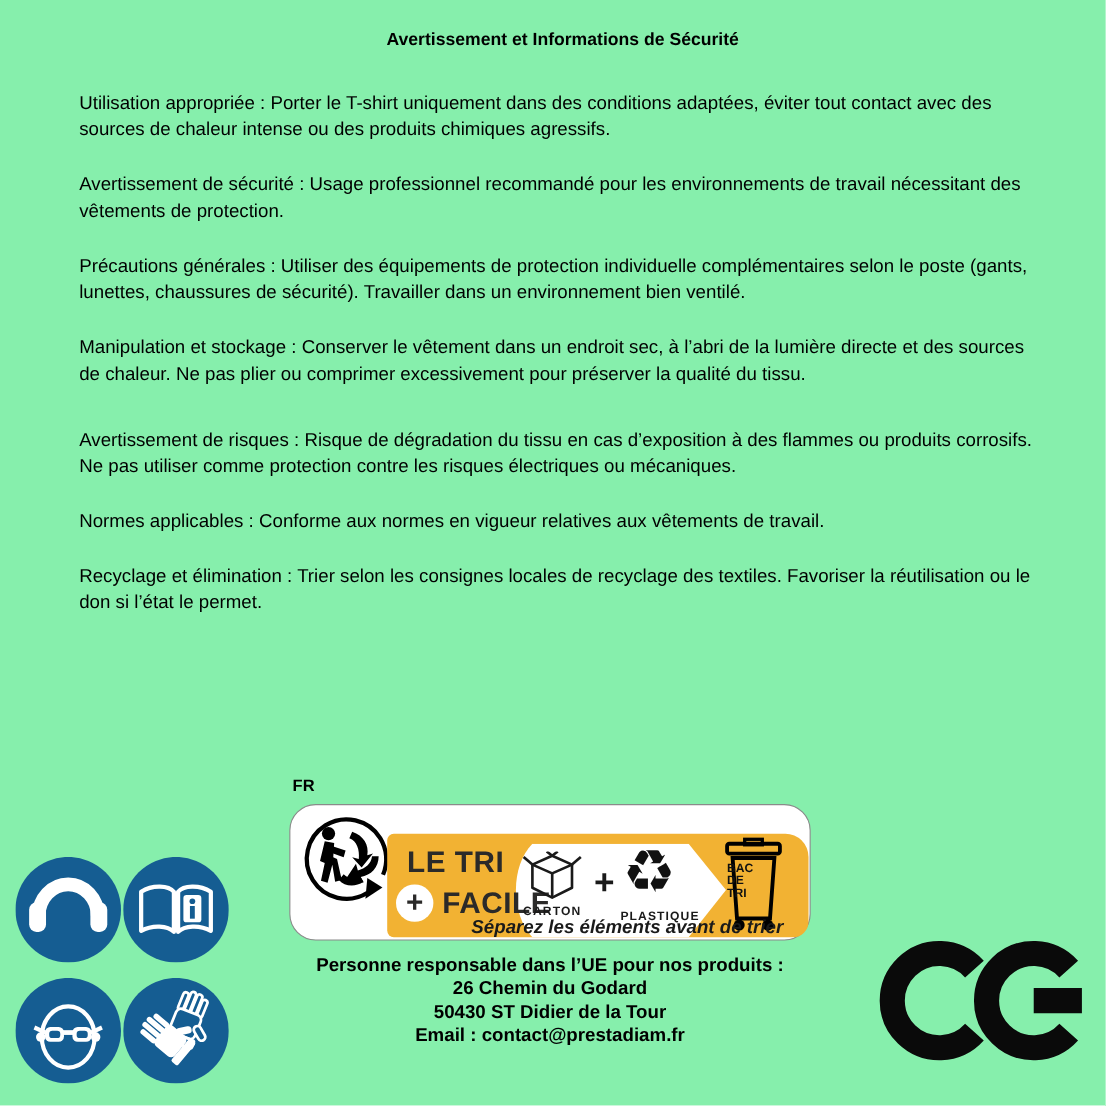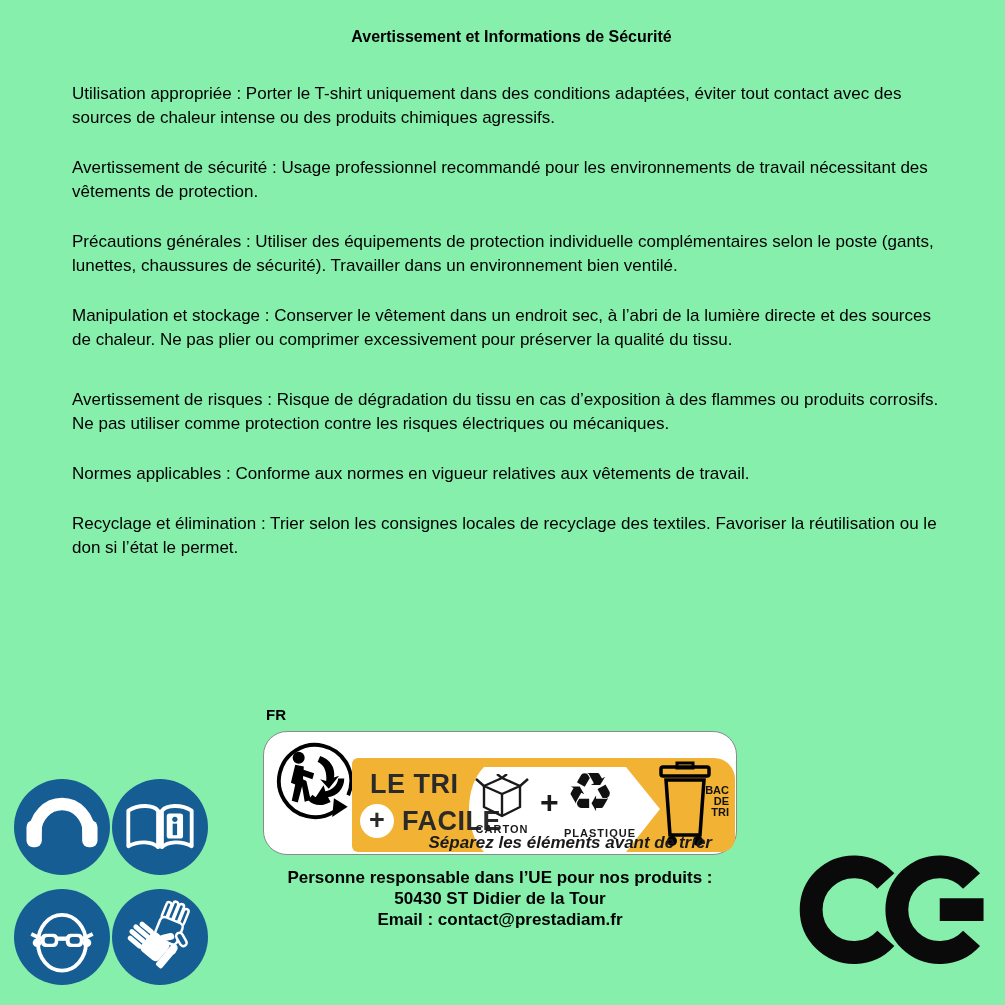--- a/index.html
+++ b/index.html
@@ -30,21 +30,21 @@
   .white-arrow{position:absolute;left:96px;top:9px;width:232px;height:85px;}
   .carton-icon{position:absolute;left:122px;top:16px;width:56px;height:46px;}
   .mat-label{position:absolute;font-size:11px;font-weight:bold;letter-spacing:1px;color:#1a1a1a;text-align:center;}
   .carton-label{left:110px;top:65px;width:80px;}
   .plast-label{left:202px;top:69px;width:92px;}
   .mat-plus{position:absolute;left:188px;top:26px;font-size:32px;font-weight:bold;color:#1a1a1a;}
   .recycle{position:absolute;left:214px;top:6px;font-size:54px;line-height:58px;color:#111;
            font-family:"DejaVu Sans",sans-serif;}
   .bin{position:absolute;left:305px;top:3px;width:56px;height:88px;}
   .bin svg{position:absolute;left:0;top:0;width:100%;height:100%;}
-  .bin-text{position:absolute;left:16px;top:24px;width:56px;text-align:right;
+  .bin-text{position:absolute;left:4px;top:24px;width:56px;text-align:left;
             font-size:11px;line-height:11px;font-weight:bold;color:#111;}
   .caption{position:absolute;right:24px;top:101px;font-size:17px;font-style:italic;
            font-weight:bold;color:#1a1a1a;}
 
   
   .responsible{position:absolute;left:263px;top:867px;width:474px;text-align:center;
                font-size:17px;font-weight:bold;line-height:21px;}
   .responsible div{white-space:nowrap;}
 
   
@@ -185,20 +185,21 @@
           <span style="display:block">TRI</span>
         </span>
       </span>
     </div>
 
     <div class="caption">Séparez les éléments avant de trier</div>
   </div>
 
   <div class="responsible">
     <div>Personne responsable dans l’UE pour nos produits :</div>
+    <div>26 Chemin du Godard</div>
     <div>50430 ST Didier de la Tour</div>
     <div>Email : contact@prestadiam.fr</div>
   </div>
 
   <span class="ce">
     <svg viewBox="0 0 210 140">
       <path d="M95.4,39.9 A45,45 0 1 0 95.4,100.1" fill="none" stroke="#0a0a0a" stroke-width="24"></path>
       <path d="M185.4,39.9 A45,45 0 1 0 185.4,100.1" fill="none" stroke="#0a0a0a" stroke-width="24"></path>
       <path d="M152,70 H198" stroke="#0a0a0a" stroke-width="24"></path>
     </svg>

